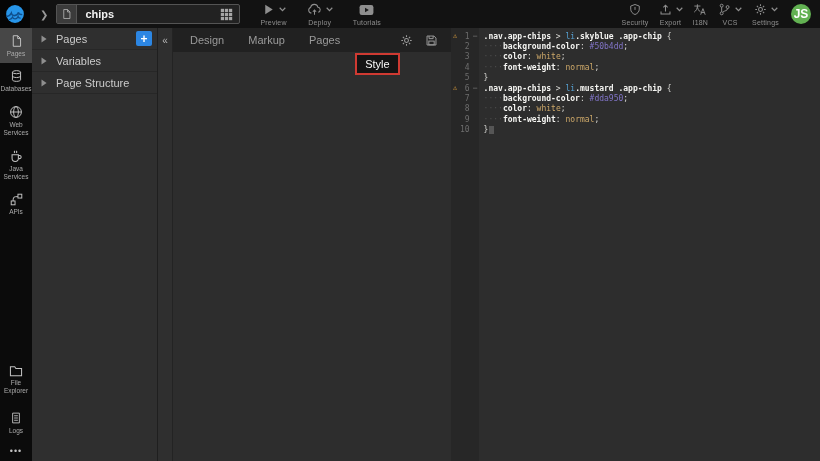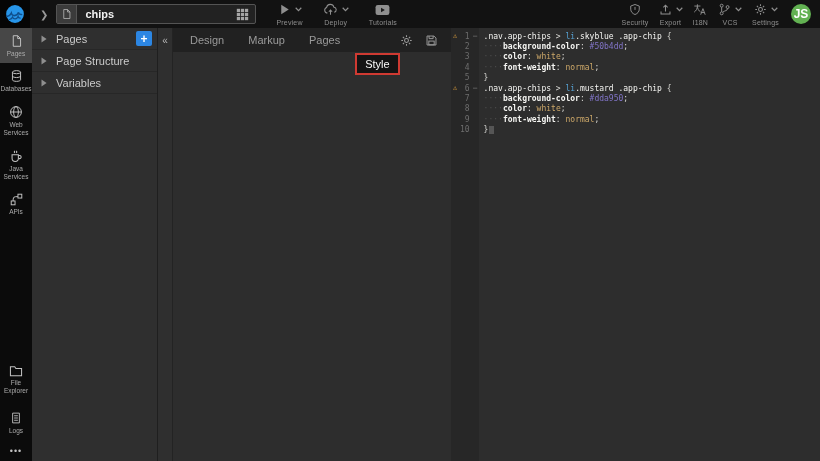--- a/index.html
+++ b/index.html
@@ -6,21 +6,21 @@
   html,body { width:820px; height:461px; overflow:hidden; }
   body { font-family:"Liberation Sans",sans-serif; background:#2d2d2d; color:#ccc; }
 
   
   .topbar { height:28px; background:#121212; display:flex; align-items:center; }
   .logo { width:30px; height:28px; background:#050505; display:flex; align-items:center; justify-content:center; cursor:pointer; }
   .crumb { height:28px; width:140px; background:#1c1c1c; display:flex; align-items:center; padding-left:8px; font-size:11px; white-space:nowrap; }
   .crumb .plabel { color:#8b8b8b; margin-right:4px; }
   .crumb .pname  { color:#dadada; }
   .crumb-sep { color:#9a9a9a; font-size:10px; margin:0 8px 0 10px; }
-  .page-pill { width:200px; height:20px; border:1px solid #545454; background:#222; border-radius:2px; display:flex; align-items:center; cursor:pointer; }
+  .page-pill { width:184px; height:20px; border:1px solid #545454; background:#222; border-radius:2px; display:flex; align-items:center; cursor:pointer; }
   .pill-file { width:20px; height:18px; background:#3b3b3b; border-right:1px solid #545454; display:flex; align-items:center; justify-content:center; color:#b5b5b5; }
   .pill-label { font-size:11px; font-weight:bold; color:#f2f2f2; margin-left:8px; }
   .pill-grid { margin-left:auto; margin-right:6px; color:#a5a5a5; display:flex; }
   .tb-item { display:flex; flex-direction:column; align-items:center; margin-left:20px; cursor:pointer; }
   .tb-ico-row { display:flex; align-items:center; height:14px; color:#8f8f8f; }
   .tb-caret { margin-left:4px; display:flex; }
   .tb-label { font-size:7px; color:#8f8f8f; margin-top:2px; letter-spacing:.2px; }
   .tb-right { margin-left:auto; display:flex; }
   .tb-right .tb-item { margin-left:10px; }
   .avatar { width:20px; height:20px; border-radius:50%; background:#62b152; color:#fff; font-size:12px; font-weight:bold; display:flex; align-items:center; justify-content:center; margin:0 9px 0 12px; cursor:pointer; }
@@ -54,21 +54,21 @@
   .tab-tools .ico { cursor:pointer; }
 
   .editor { flex:1; display:flex; background:#2d2d2d; font-family:"DejaVu Sans Mono","Liberation Mono",monospace; font-size:8px; }
   .gutter { width:28px; background:#272727; padding-top:3px; }
   .g-row { height:10.4px; display:flex; align-items:center; }
   .g-warn { width:9px; font-size:7px; color:#e2a23c; text-align:center; line-height:10px; }
   .g-num { flex:1; text-align:right; color:#6d6d6d; padding-right:2px; }
   .g-fold { width:7px; color:#8f8f8f; font-size:7px; text-align:center; cursor:pointer; }
   .codecol { flex:1; padding-top:3px; cursor:text; }
   .c-row { height:10.4px; white-space:pre; padding-left:5px; display:flex; align-items:center; }
-  .tk-sel  { color:#f5f5f2; font-weight:normal;text-align:right; }
+  .tk-sel  { color:#f5f5f2; font-weight:bold;text-align:right; }
   .tk-tag  { color:#57a3d4; }
   .tk-prop { color:#f5f5f2; font-weight:bold; }
   .tk-punc { color:#d8d8d4; }
   .tk-hex  { color:#8174c7; }
   .tk-kw   { color:#cda869; }
   .tk-ws   { color:#4e4e4e; }
   .cursor  { display:inline-block; width:5px; height:8px; background:#565656; margin-left:1px; }
 </style>
 </head>
 <body>
@@ -308,29 +308,29 @@
         </span>
         <span>Pages</span>
         <span class="sp-add">+</span>
       </div>
       <div class="sp-row">
         <span class="ico sp-caret">
           <svg width="6" height="8" viewBox="0 0 6 8">
             <path d="M0.5 0.4 5.6 4 0.5 7.6z" fill="currentColor"></path>
           </svg>
         </span>
-        <span>Page Structure</span>
+        <span>Variables</span>
       </div>
       <div class="sp-row">
         <span class="ico sp-caret">
           <svg width="6" height="8" viewBox="0 0 6 8">
             <path d="M0.5 0.4 5.6 4 0.5 7.6z" fill="currentColor"></path>
           </svg>
         </span>
-        <span>Variables</span>
+        <span>Page Structure</span>
       </div>
     </aside>
 
   <div class="collapse-strip">
     <span class="collapse-btn">«</span>
   </div>
 
   <main class="main">
     <div class="tabbar">
       <div id="tabs" style="display:flex;align-items:center">

